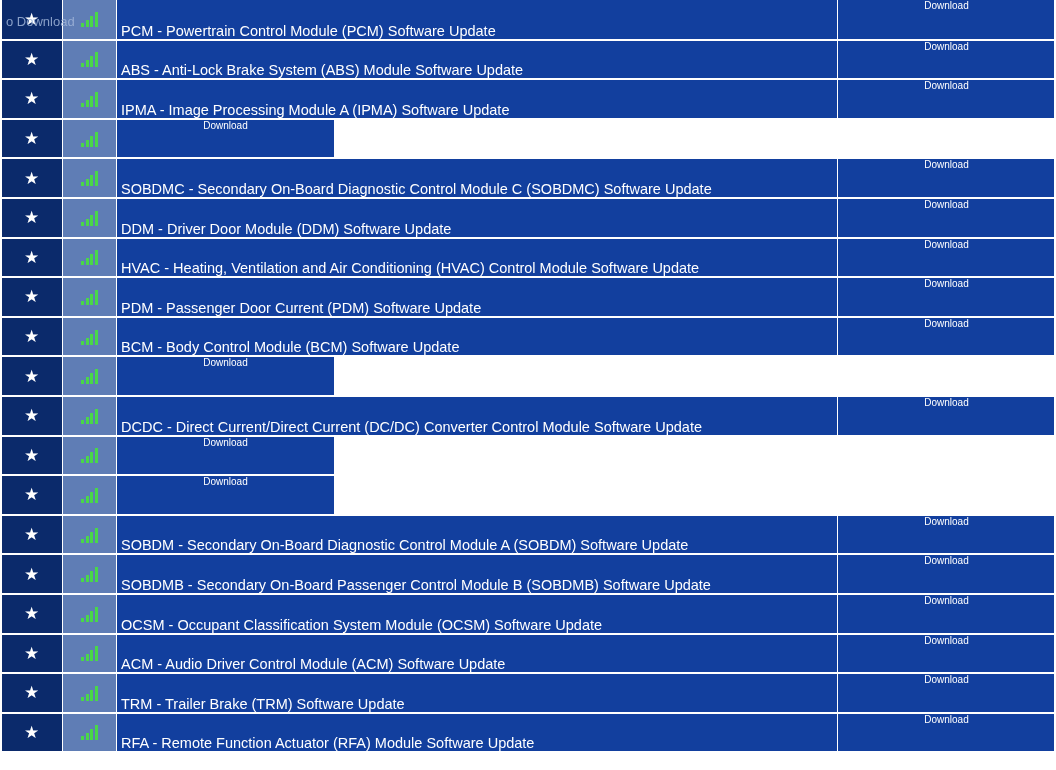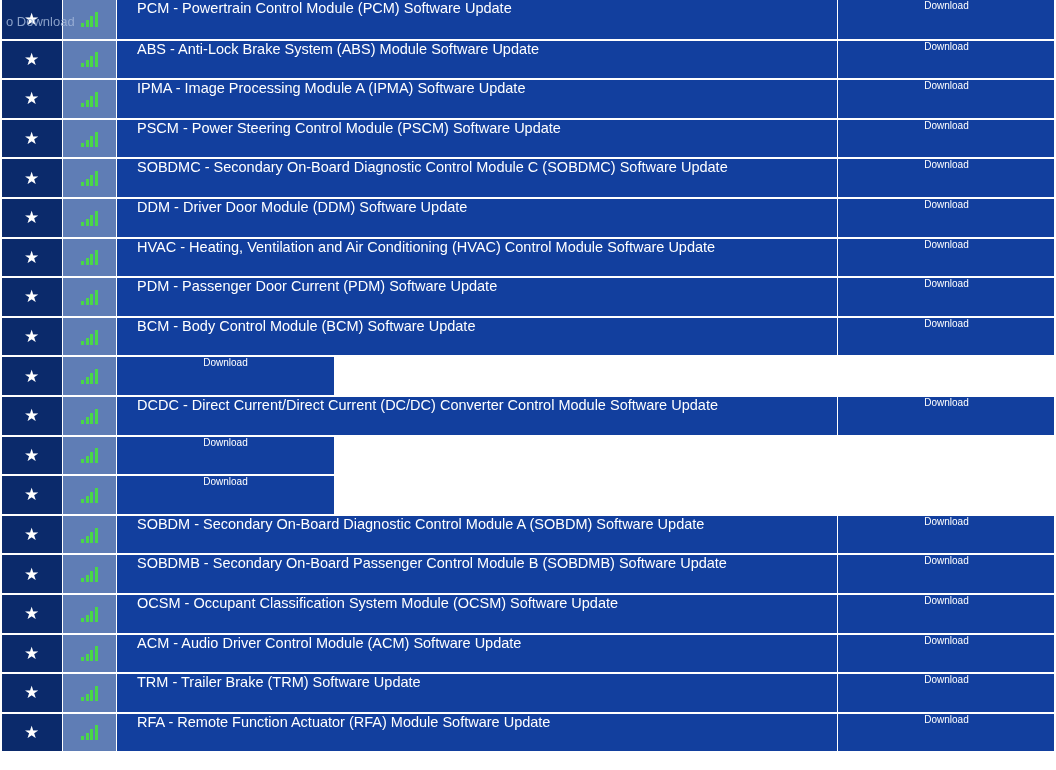--- a/index.html
+++ b/index.html
@@ -75,22 +75,22 @@
   .bars i:nth-child(3) { height: 11px; }
   .bars i:nth-child(4) { height: 15px; }
 
   .cell-title {
     flex: 1 1 auto;
     background: #123f9e;
     border: 1px solid #ffffff;
     border-left: none;
     box-sizing: border-box;
     display: flex;
-    align-items: flex-start;
-    padding-left: 20px;
+    align-items: flex-end;
+    padding-left: 4px;
     color: #ffffff;
     font-size: 14.5px;
     white-space: nowrap;
     overflow: hidden;
   }
 
   .cell-download {
     width: 218px;
     flex: 0 0 218px;
     background: #123f9e;
@@ -214,23 +214,20 @@
           <span class="star-glyph">★</span>
         </div>
         <div class="cell-signal">
           <span class="bars">
             <i></i>
             <i></i>
             <i></i>
             <i></i>
           </span>
         </div>
-        <div class="cell-title">
-          <span>PSCM - Power Steering Control Module (PSCM) Software Update</span>
-        </div>
         <div class="cell-download">
           <span class="dl-label">Download</span>
         </div>
       </div>
       <div class="row">
         <div class="cell-star">
           <span class="star-glyph">★</span>
         </div>
         <div class="cell-signal">
           <span class="bars">

